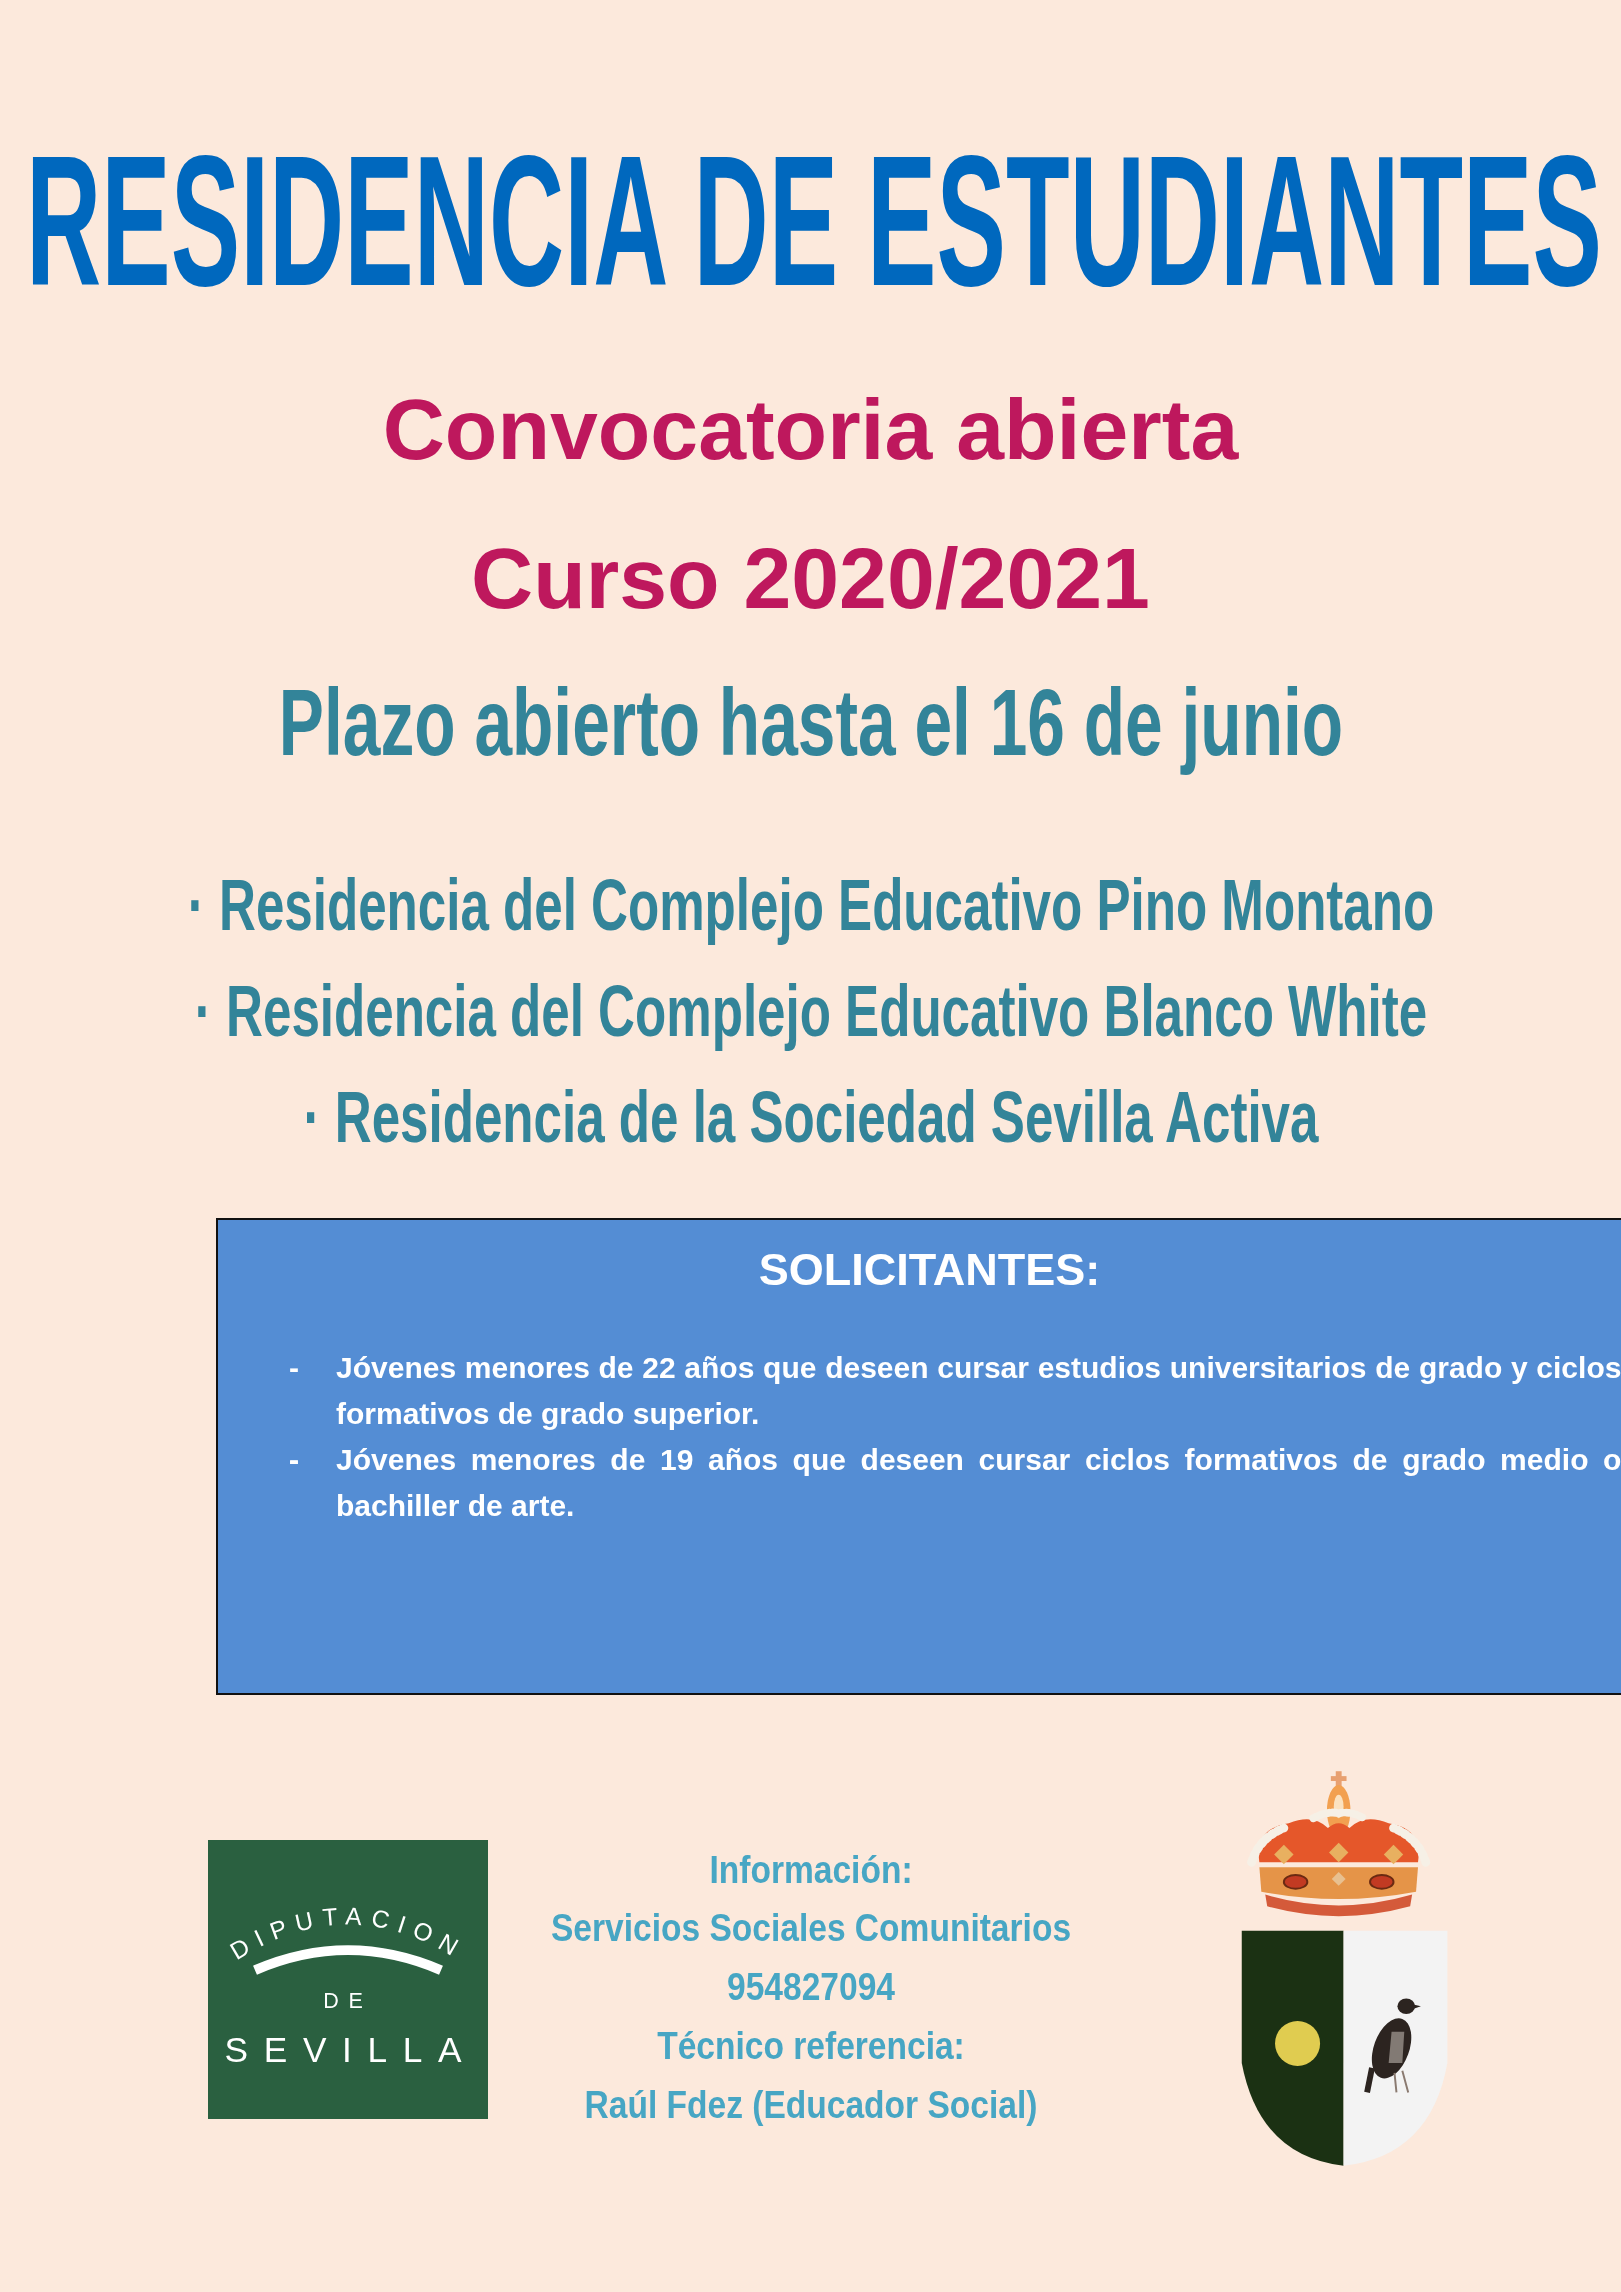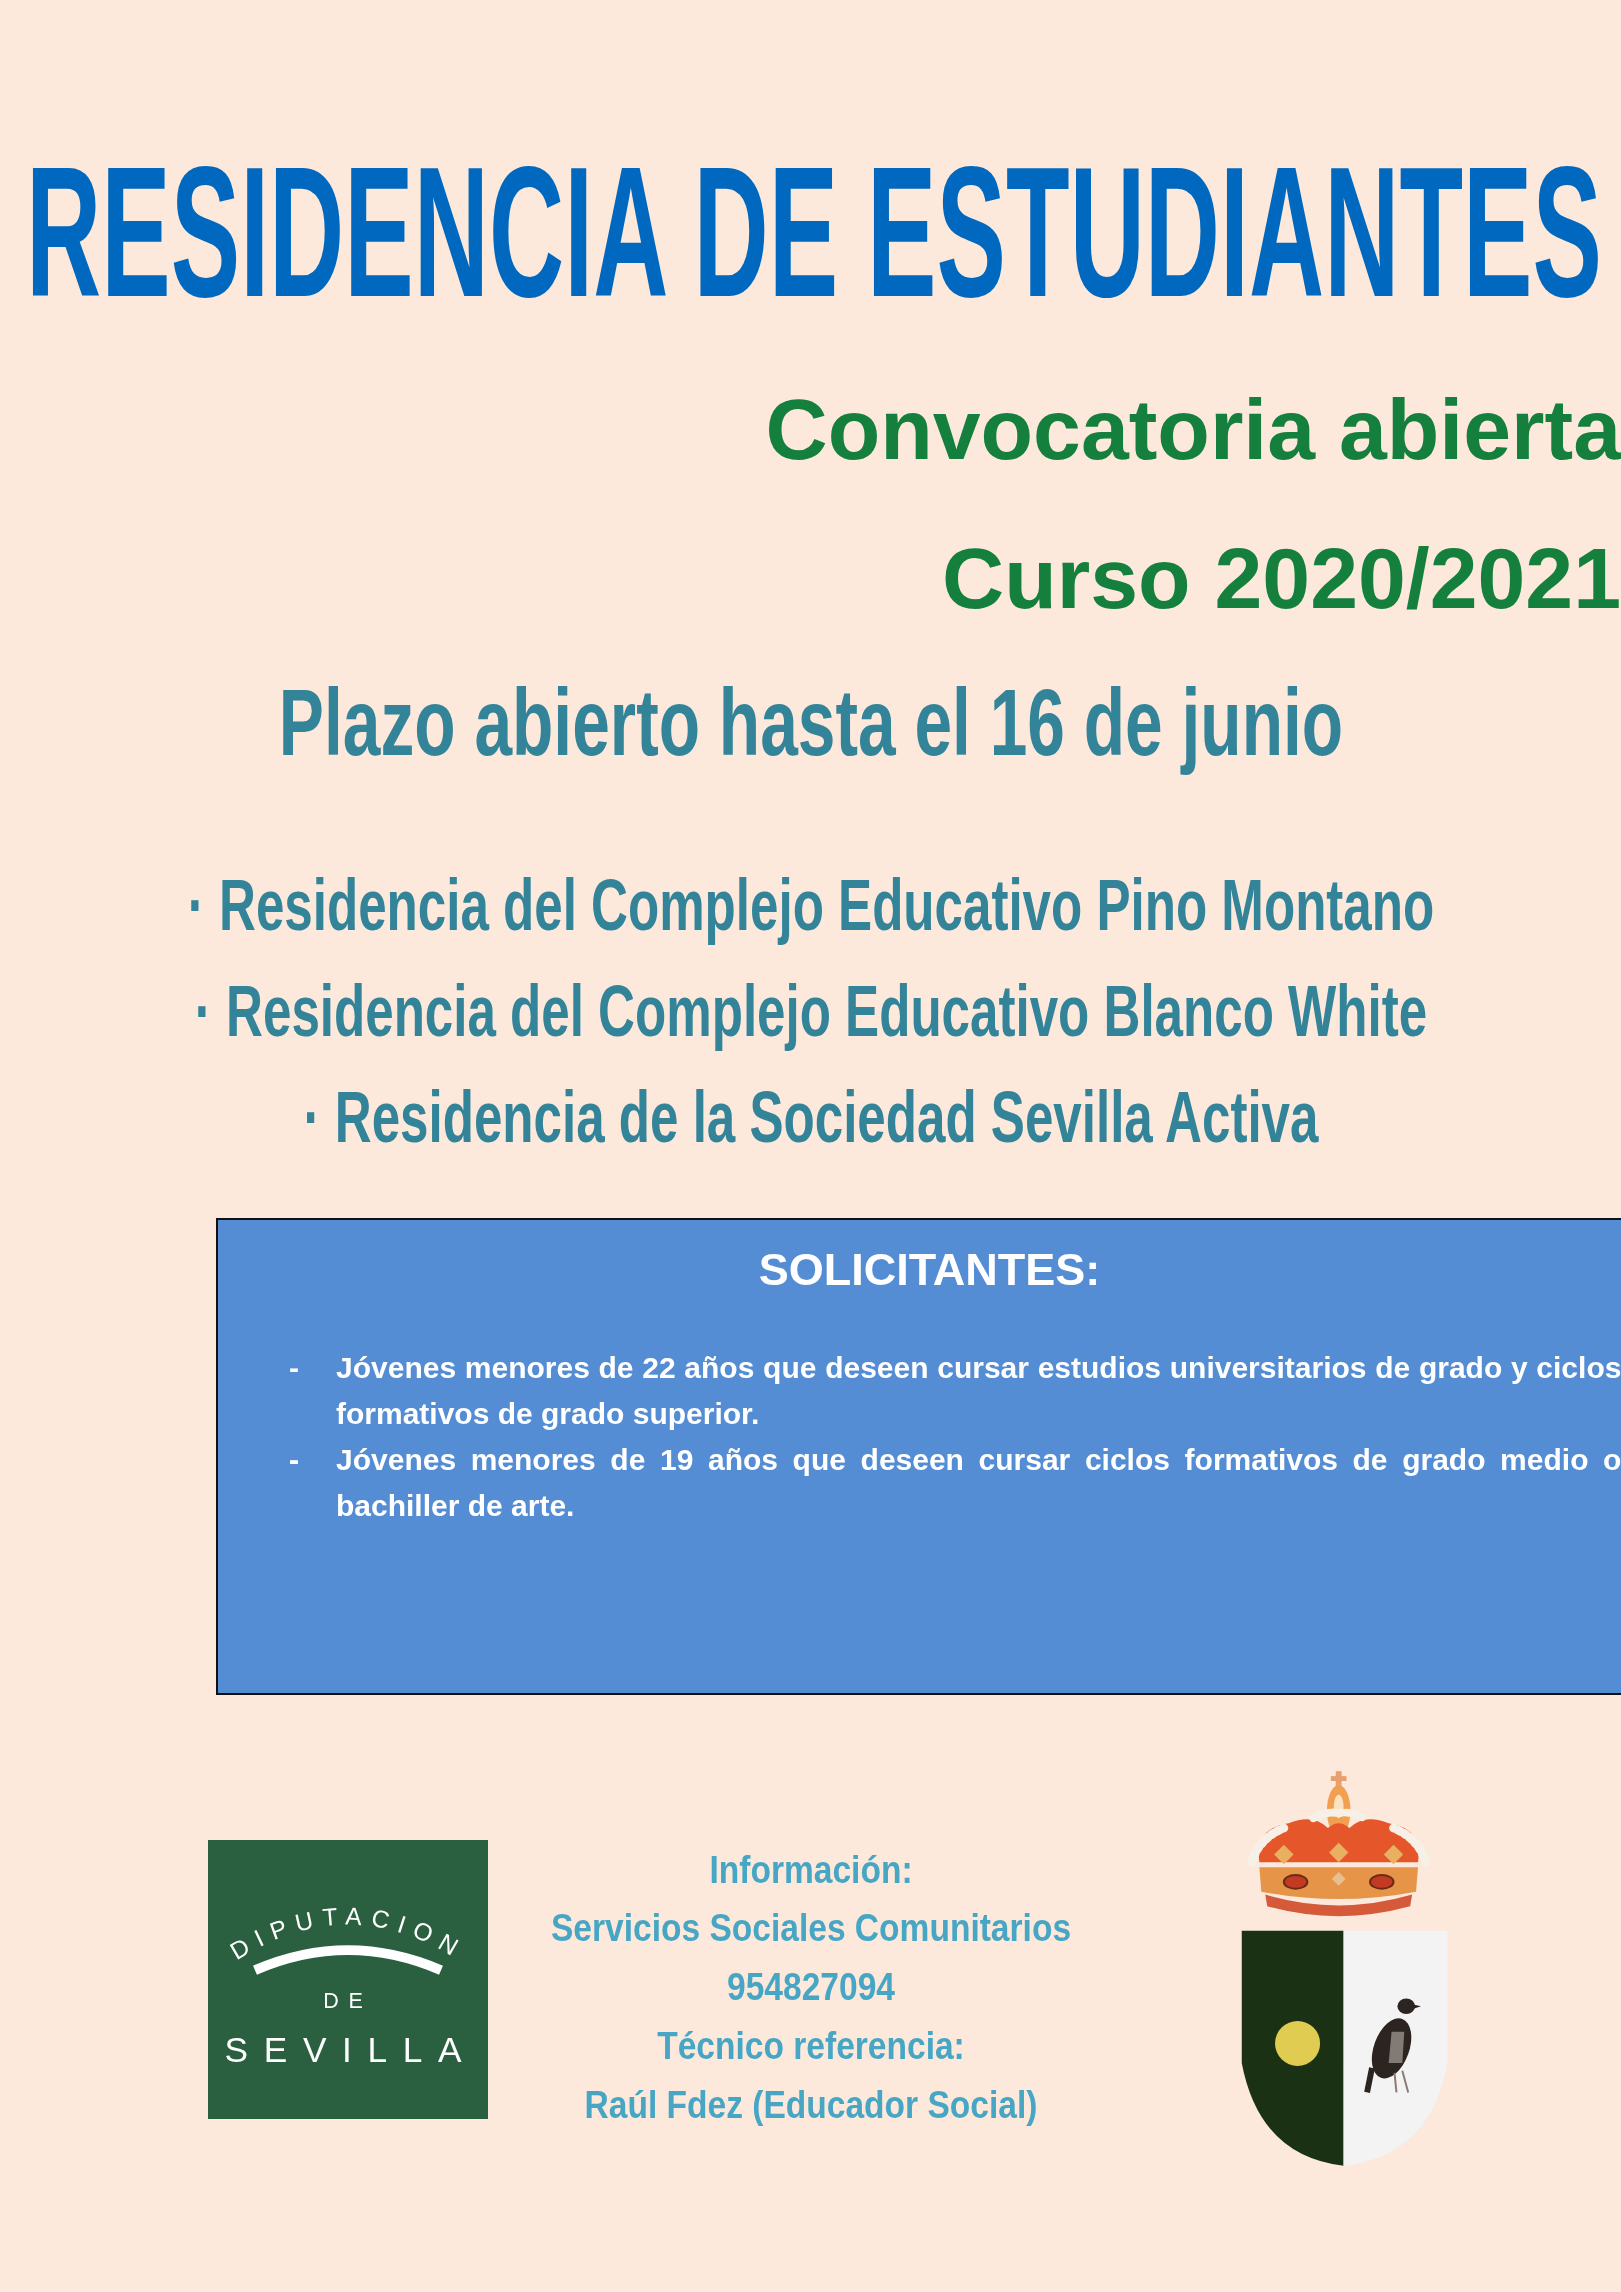--- a/index.html
+++ b/index.html
@@ -1,27 +1,27 @@
 <!DOCTYPE html>
 <html><head>
 <meta charset="utf-8">
 <style>
   html, body { margin:0; padding:0; }
   body {
     width:1621px; height:2293px; background:#fce9dc; position:relative; overflow:hidden;
     font-family:"Liberation Sans", sans-serif;
   }
   .abs { position:absolute; }
-  .title-wrap { position:absolute; left:157px; top:139px; width:1313px; height:186px; overflow:visible; }
+  .title-wrap { position:absolute; left:157px; top:128px; width:1313px; height:186px; overflow:visible; }
   .title-inner {
     position:absolute; left:50%; top:0; white-space:nowrap;
     color:#0068be; font-weight:bold; font-size:186px; line-height:186px;
     transform:translateX(-50%) scaleX(0.56); transform-origin:center top;
   }
-  .teal { color:#15803d; font-weight:bold; text-align:right; white-space:nowrap; }
+  .teal { color:#be185d; font-weight:bold; text-align:center; white-space:nowrap; }
   .sub1 { left:0; width:1621px; top:380px; font-size:86px; line-height:98px; }
   .sub2 { left:0; width:1621px; top:519px; font-size:86px; line-height:98px;margin-top:10px; }
   .narrow { position:absolute; left:50%; white-space:nowrap; transform-origin:center top; color:#338499; font-weight:bold; }
   .plazo { top:674px; font-size:94px; line-height:98px; transform:translateX(-50%) scaleX(0.72); }
   .res1 { top:866px; font-size:73px; line-height:78px; transform:translateX(-50%) scaleX(0.70); }
   .res2 { top:972px; font-size:73px; line-height:78px; transform:translateX(-50%) scaleX(0.70); }
   .res3 { top:1078px; font-size:73px; line-height:78px; transform:translateX(-50%) scaleX(0.70); }
   .box {
     left:216px; top:1218px; width:1427px; height:477px; background:#548dd4;
     border:2px solid #111; box-sizing:border-box;

